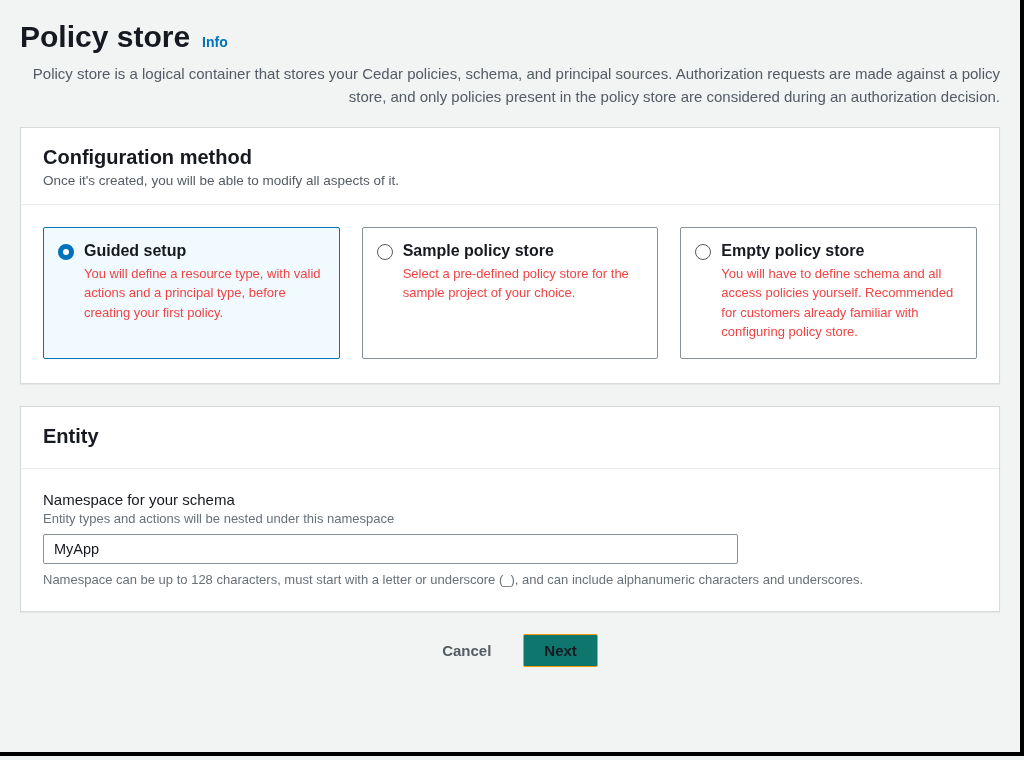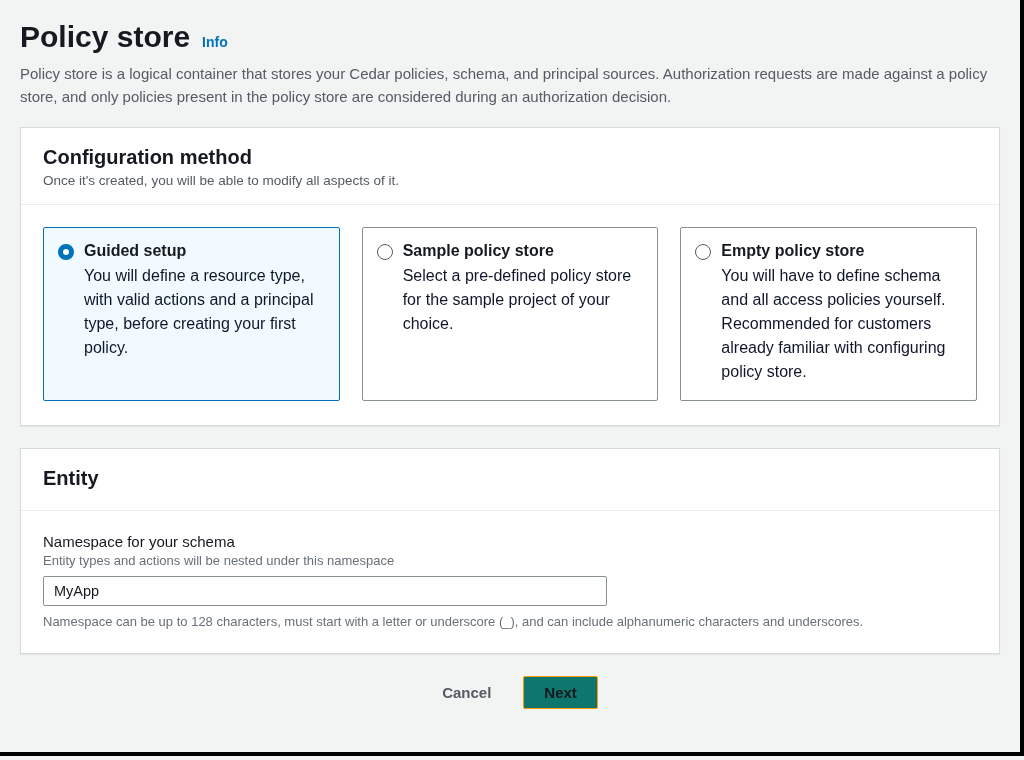--- a/index.html
+++ b/index.html
@@ -41,20 +41,21 @@
     .info-link {
       font-size: 14px;
       font-weight: 700;
       color: #0073bb;
       cursor: pointer;
     }
     .page-description {
       font-size: 15px;
       line-height: 1.55;
       color: #545b64;
+      text-align: right;
     }
     .panel {
       background: #fff;
       border: 1px solid #d5dbdb;
       box-shadow: 0 1px 1px rgba(0,0,0,0.05);
       margin-bottom: 22px;
     }
     .panel-header {
       padding: 18px 22px 16px 22px;
     }
@@ -109,37 +110,37 @@
     .option-content {
       flex: 1;
     }
     .option-title {
       font-size: 16px;
       font-weight: 700;
       color: #16191f;
       margin-bottom: 4px;
     }
     .option-desc {
-      font-size: 16px;
+      font-size: 13px;
       line-height: 1.5;
-      color: #0f172a;
+      color: #ef4444;
     }
     .field-label {
       font-size: 15px;
       font-weight: 400;
       color: #16191f;
       margin-bottom: 3px;
     }
     .field-hint {
       font-size: 13px;
       color: #687078;
       margin-bottom: 8px;
     }
     .text-input {
-      width: 564px;
+      width: 695px;
       max-width: 100%;
       padding: 6px 10px;
       font-size: 14.5px;
       border: 1px solid #879196;
       border-radius: 2px;
       color: #16191f;
       font-family: inherit;
     }
     .field-constraint {
       font-size: 13px;

